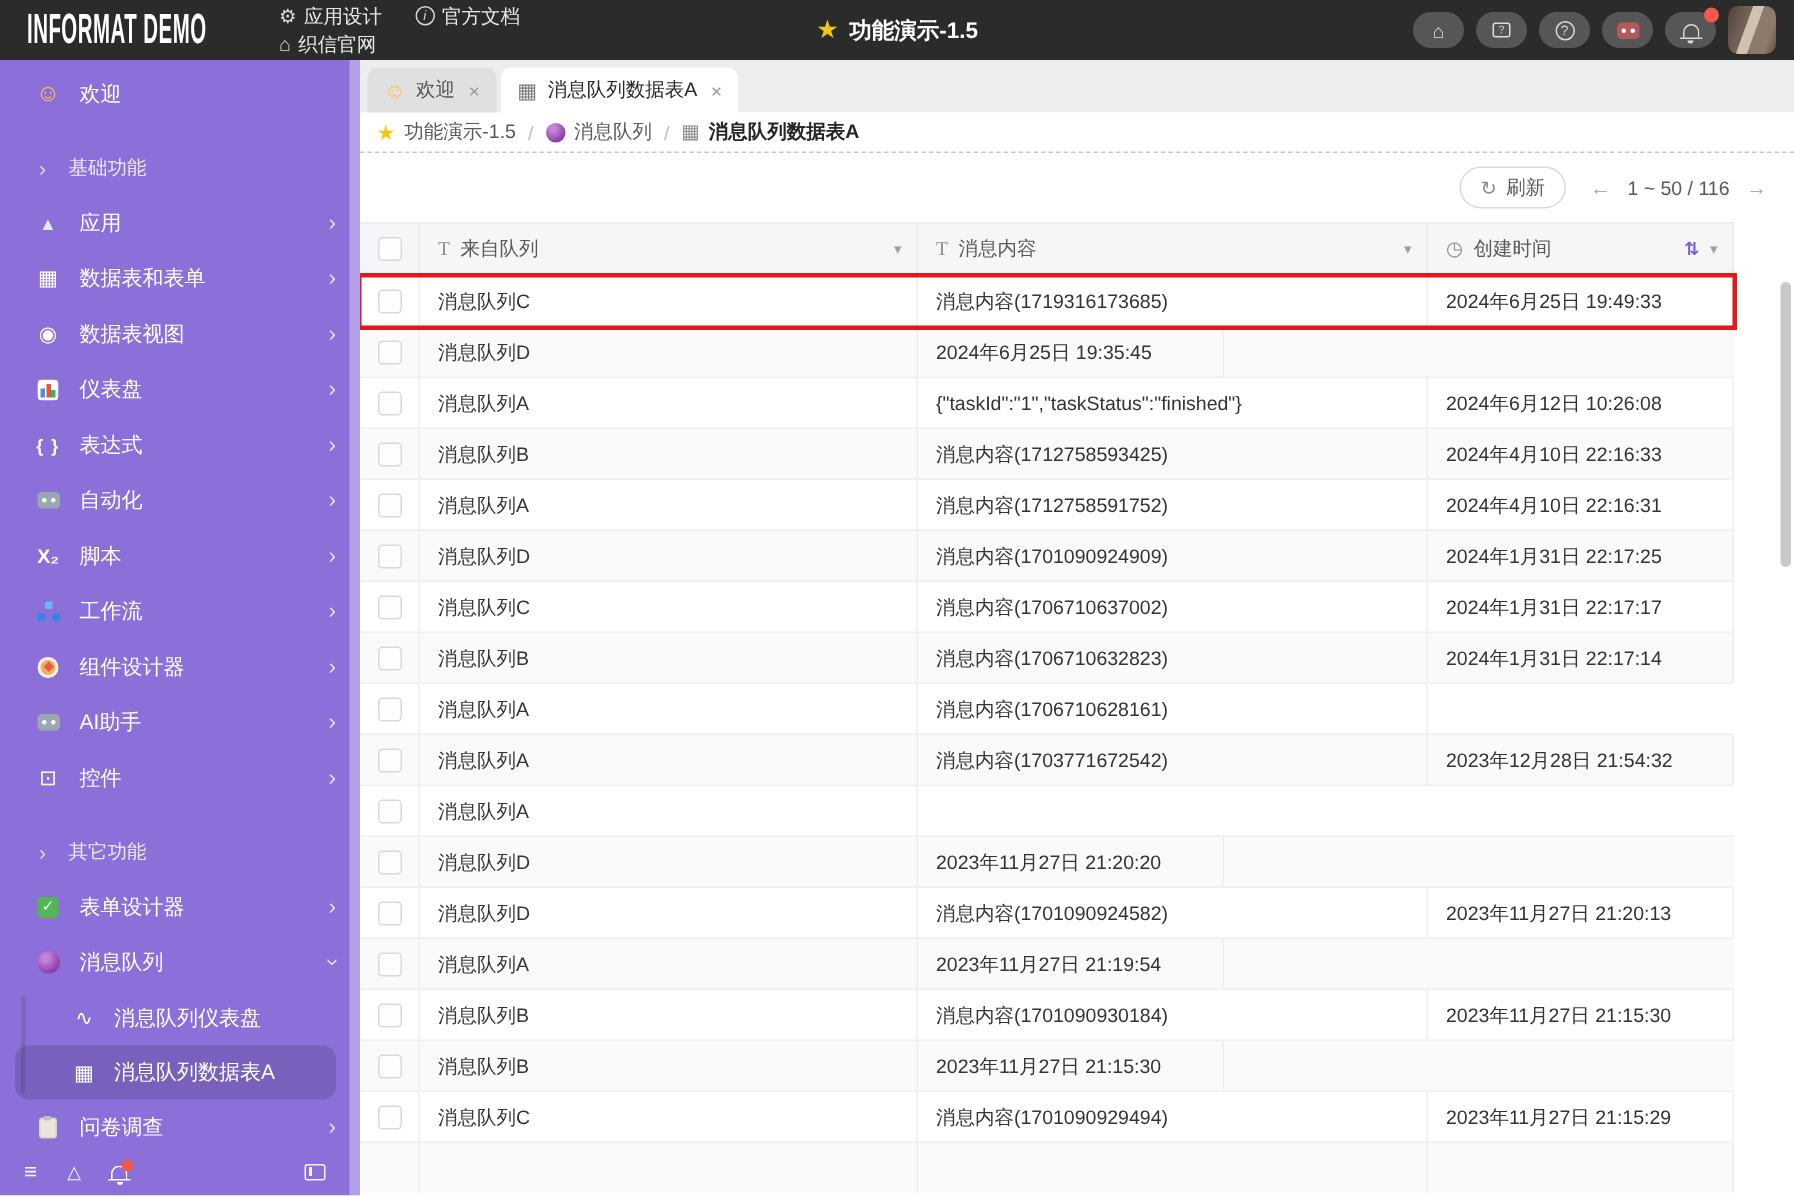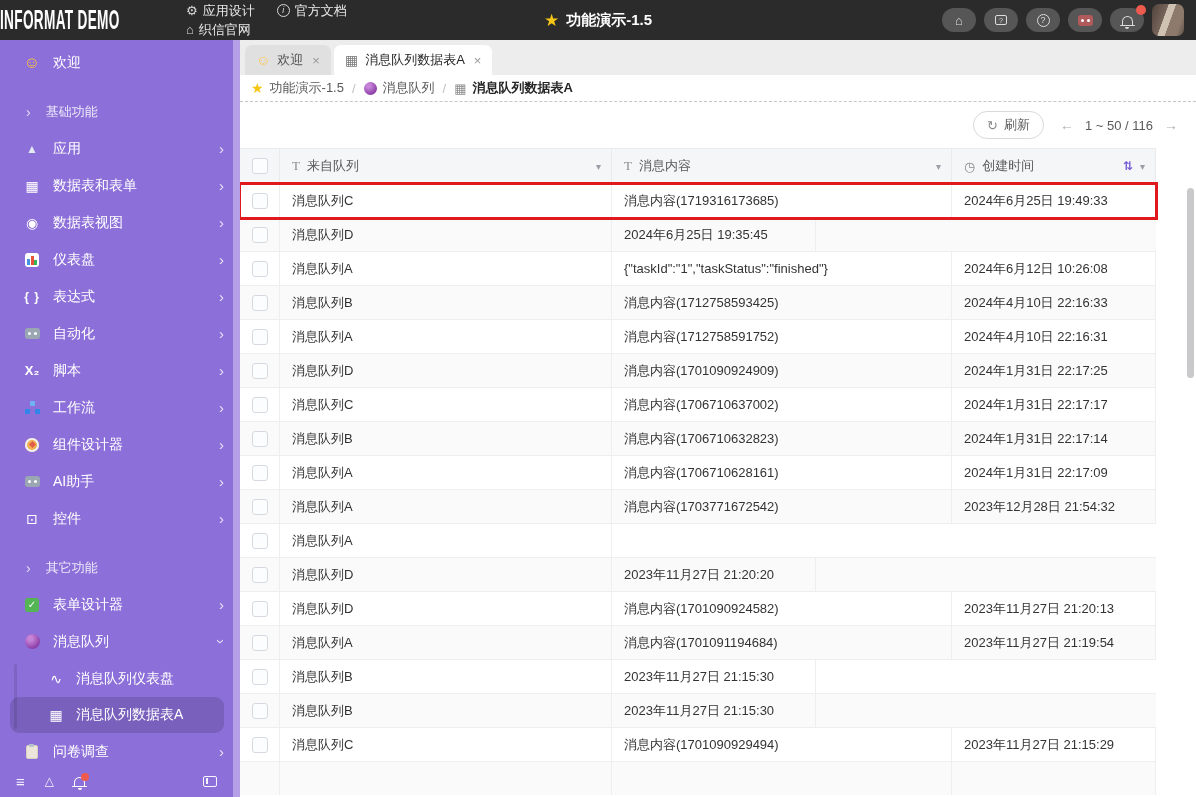--- a/index.html
+++ b/index.html
@@ -1,21 +1,21 @@
 <!DOCTYPE html>
 <html><head>
 <meta charset="utf-8">
 <style>
   *{box-sizing:border-box;margin:0;padding:0;}
   html,body{width:1196px;height:797px;overflow:hidden;}
   body{font-family:"Liberation Sans","DejaVu Sans",sans-serif;font-size:13px;position:relative;background:#fff;color:#333;}
 
   
   .topbar{position:absolute;left:0;top:0;width:1196px;height:40px;background:#2b2b2b;display:flex;align-items:center;z-index:10;}
-  .logo{width:186px;overflow:hidden;}
+  .logo{width:186px;padding-left:18px;overflow:hidden;}
   .logo-text{display:inline-block;color:#fff;font-size:22px;font-weight:700;white-space:nowrap;transform:scale(.62,1.28);transform-origin:left center;letter-spacing:.5px;}
   .top-menu{width:190px;display:flex;flex-wrap:wrap;column-gap:22px;row-gap:0;align-content:center;color:#e8e8e8;font-size:13px;line-height:19px;}
   .top-menu-item{display:flex;align-items:center;gap:5px;cursor:pointer;white-space:nowrap;}
   .tm-glyph{font-size:13px;color:#d8d8d8;}
   .circle-i{width:13px;height:13px;border:1.2px solid #d8d8d8;border-radius:50%;display:flex;align-items:center;justify-content:center;font-size:9px;font-style:italic;color:#d8d8d8;}
   .top-title{position:absolute;left:50%;top:0;height:40px;transform:translateX(-50%);display:flex;align-items:center;gap:7px;color:#fff;font-size:15px;font-weight:700;white-space:nowrap;}
   .star{color:#f5c518;font-size:17px;font-weight:400;}
   .top-actions{margin-left:auto;display:flex;align-items:center;gap:8px;padding-right:12px;}
   .pill{position:relative;width:34px;height:24px;border-radius:12px;background:#565656;display:flex;align-items:center;justify-content:center;color:#dcdcdc;cursor:pointer;}
   .chat-box{width:12px;height:10px;border:1.2px solid currentColor;border-radius:2px;display:flex;align-items:center;justify-content:center;font-size:7px;}
@@ -473,23 +473,20 @@
         <div class="t-row">
           <div class="t-cell w-cb">
             <span class="checkbox"></span>
           </div>
           <div class="t-cell w-queue">
             <span>消息队列A</span>
           </div>
           <div class="t-cell w-content">
             <span>消息内容(1706710628161)</span>
           </div>
-          <div class="t-cell w-time">
-            <span>2024年1月31日 22:17:09</span>
-          </div>
         </div>
 
         <div class="t-row stripe">
           <div class="t-cell w-cb">
             <span class="checkbox"></span>
           </div>
           <div class="t-cell w-queue">
             <span>消息队列A</span>
           </div>
           <div class="t-cell w-content">
@@ -536,34 +533,34 @@
           </div>
         </div>
 
         <div class="t-row stripe">
           <div class="t-cell w-cb">
             <span class="checkbox"></span>
           </div>
           <div class="t-cell w-queue">
             <span>消息队列A</span>
           </div>
-          <div class="t-cell w-content">
-            <span>消息内容(1701091194684)</span>
-          </div>
           <div class="t-cell w-time">
             <span>2023年11月27日 21:19:54</span>
           </div>
         </div>
 
         <div class="t-row">
           <div class="t-cell w-cb">
             <span class="checkbox"></span>
           </div>
           <div class="t-cell w-queue">
             <span>消息队列B</span>
+          </div>
+          <div class="t-cell w-content">
+            <span>消息内容(1701090930184)</span>
           </div>
           <div class="t-cell w-time">
             <span>2023年11月27日 21:15:30</span>
           </div>
         </div>
 
         <div class="t-row stripe">
           <div class="t-cell w-cb">
             <span class="checkbox"></span>
           </div>

